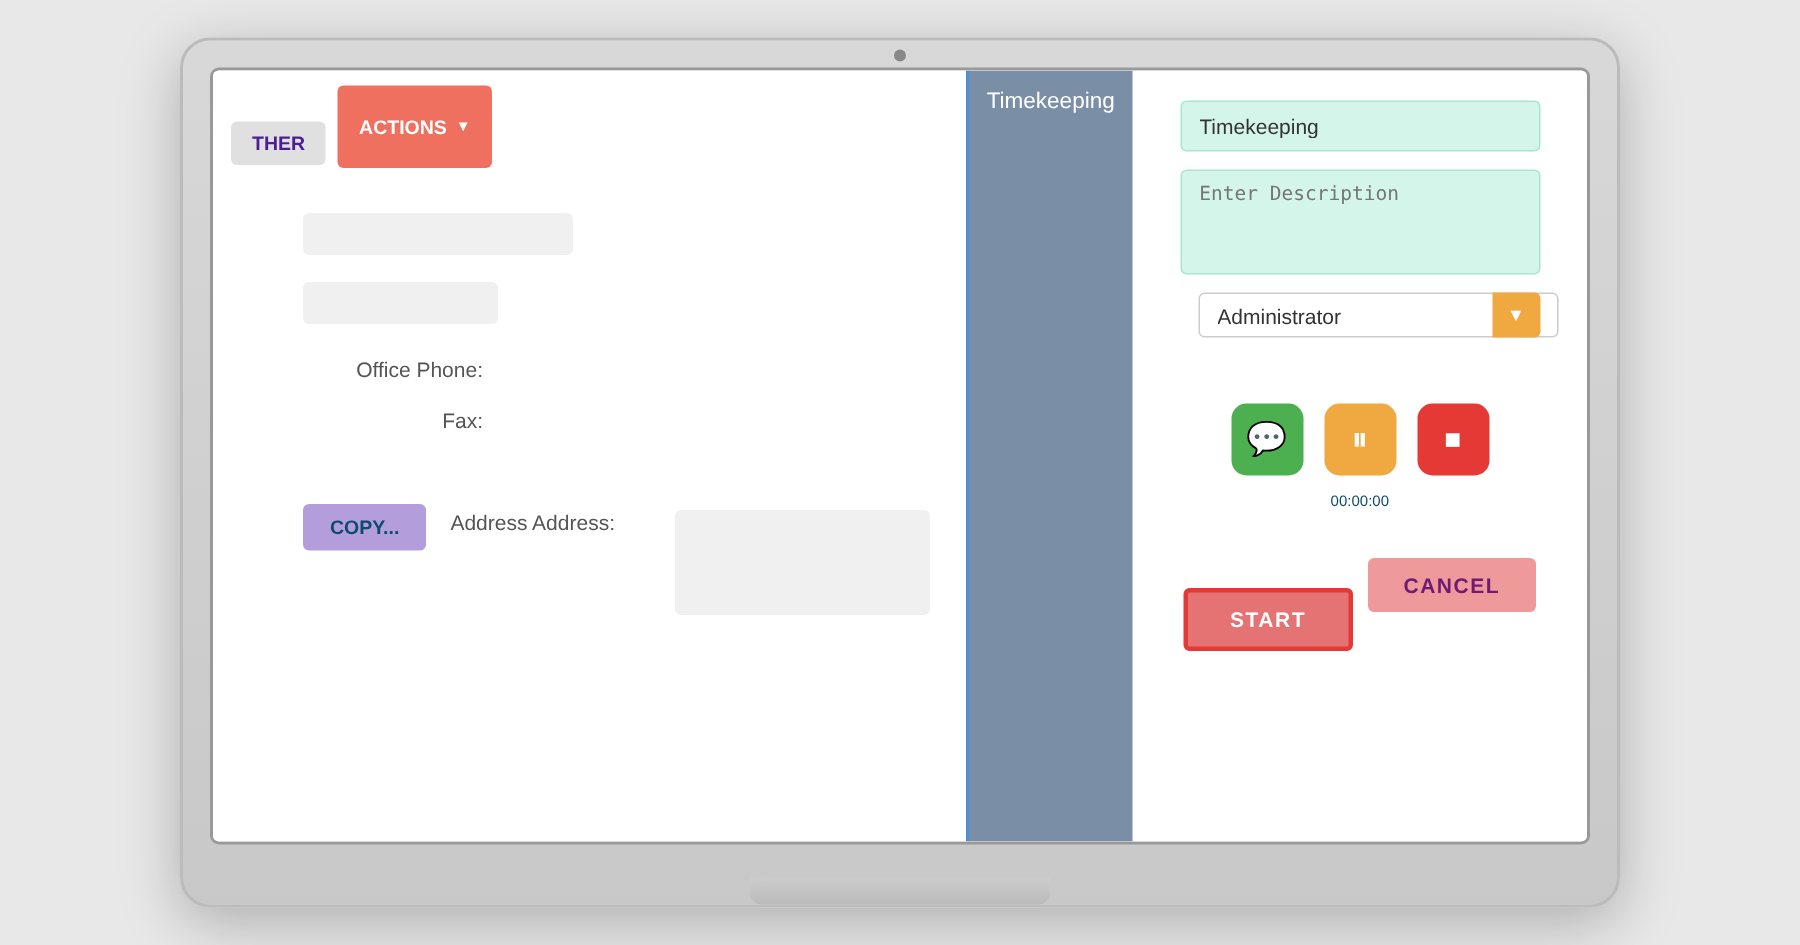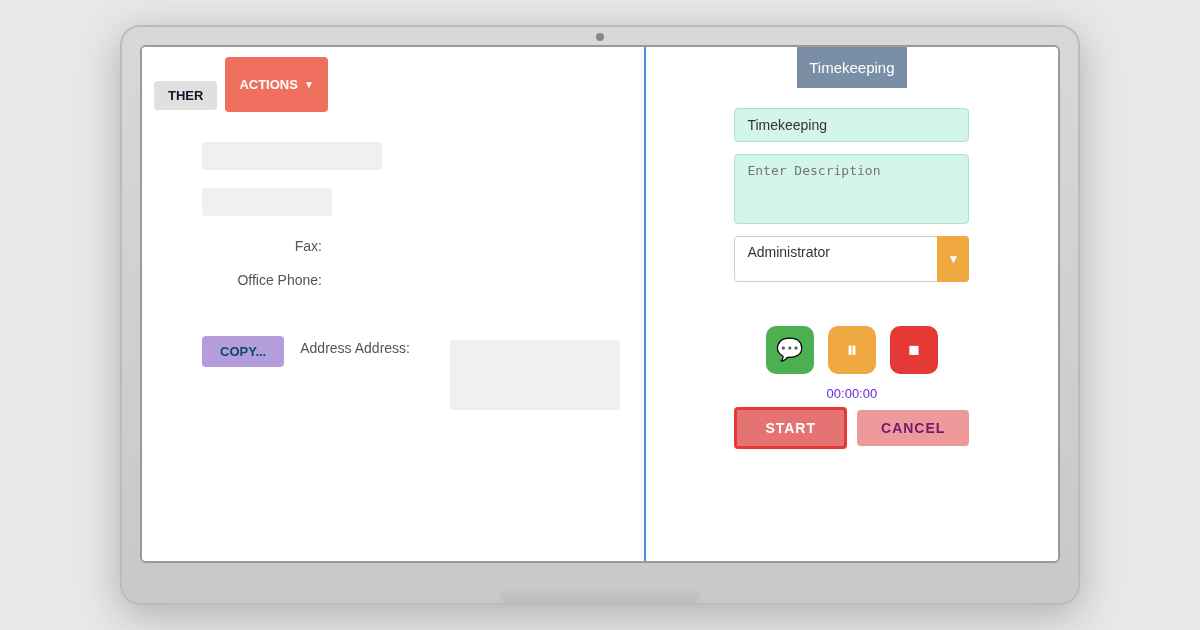--- a/index.html
+++ b/index.html
@@ -71,21 +71,21 @@
     .left-toolbar {
       display: flex;
       align-items: center;
       padding: 10px 12px;
       gap: 8px;
       background: #fff;
     }
 
     .btn-other {
       background: #e0e0e0;
-      color: #0f172a;
+      color: #4c1d95;
       border: none;
       padding: 7px 14px;
       border-radius: 4px;
       font-size: 13px;
       font-weight: 600;
       cursor: pointer;
       margin-top: 21px;
     }
 
     .btn-actions {
@@ -179,22 +179,21 @@
       border-radius: 4px;
       height: 70px;
       width: 170px;
     }
 
     
     .right-panel {
       width: 45%;
       background: #fff;
       display: flex;
-      flex-direction: column;
-      align-items: center;
+      flex-direction: row;
     }
 
     .right-header {
       background: #7a8fa6;
       color: #fff;
       text-align: center;
       padding: 12px;
       font-size: 15px;
       font-weight: 500;
     }
@@ -238,26 +237,27 @@
       width: 100%;
       max-width: 240px;
       position: relative;
     }
 
     .tk-select {
       width: 100%;
       background: #fff;
       border: 1px solid #ccc;
       border-radius: 4px;
-      padding: 7px 36px 21px 12px;
+      padding: 7px 36px 5px 12px;
       font-size: 14px;
       color: #333;
       appearance: none;
       cursor: pointer;
       outline: none;
+      margin-left: 12px;
     }
 
     .tk-select-arrow {
       position: absolute;
       right: 0;
       top: 0;
       bottom: 0;
       width: 32px;
       background: #f0a840;
       border-radius: 0 4px 4px 0;
@@ -310,41 +310,42 @@
     .tk-timer-row {
       display: flex;
       flex-direction: column;
       align-items: center;
       gap: 6px;
       width: 100%;
       max-width: 240px;
     }
 
     .tk-timer-text {
-      color: #6d28d9;
-      font-size: 13px;
+      color: #0c4a6e;
+      font-size: 10px;
       font-weight: 500;
     }
 
     .tk-action-row {
       display: flex;
       gap: 10px;
       align-items: center;
     }
 
     .btn-start {
       background: #e57373;
       color: #fff;
       border: 3px solid #e53935;
       padding: 10px 28px;
       border-radius: 4px;
       font-size: 14px;
       font-weight: 700;
       cursor: pointer;
       letter-spacing: 1px;
+      margin-top: 46px;
     }
 
     .btn-cancel {
       background: #ef9a9a;
       color: #701a75;
       border: none;
       padding: 10px 24px;
       border-radius: 4px;
       font-size: 14px;
       font-weight: 700;
@@ -368,26 +369,26 @@
         </button>
       </div>
 
       <div class="left-content">
         <div class="grey-block grey-block-wide"></div>
         <div style="height:10px"></div>
         <div class="grey-block grey-block-medium"></div>
         <div style="height:14px"></div>
 
         <div class="form-row">
+          <span class="form-label">Office Phone:</span>
+          <div class="form-field-empty"></div>
+        </div>
+
+        <div class="form-row">
           <span class="form-label">Fax:</span>
-          <div class="form-field-empty"></div>
-        </div>
-
-        <div class="form-row">
-          <span class="form-label">Office Phone:</span>
           <div class="form-field-empty"></div>
         </div>
       </div>
 
       <div class="left-mid">
         <button class="btn-copy">COPY...</button>
         <div class="shipping-row">
           <span class="shipping-label">Address Address:</span>
           <div class="shipping-block"></div>
         </div>

